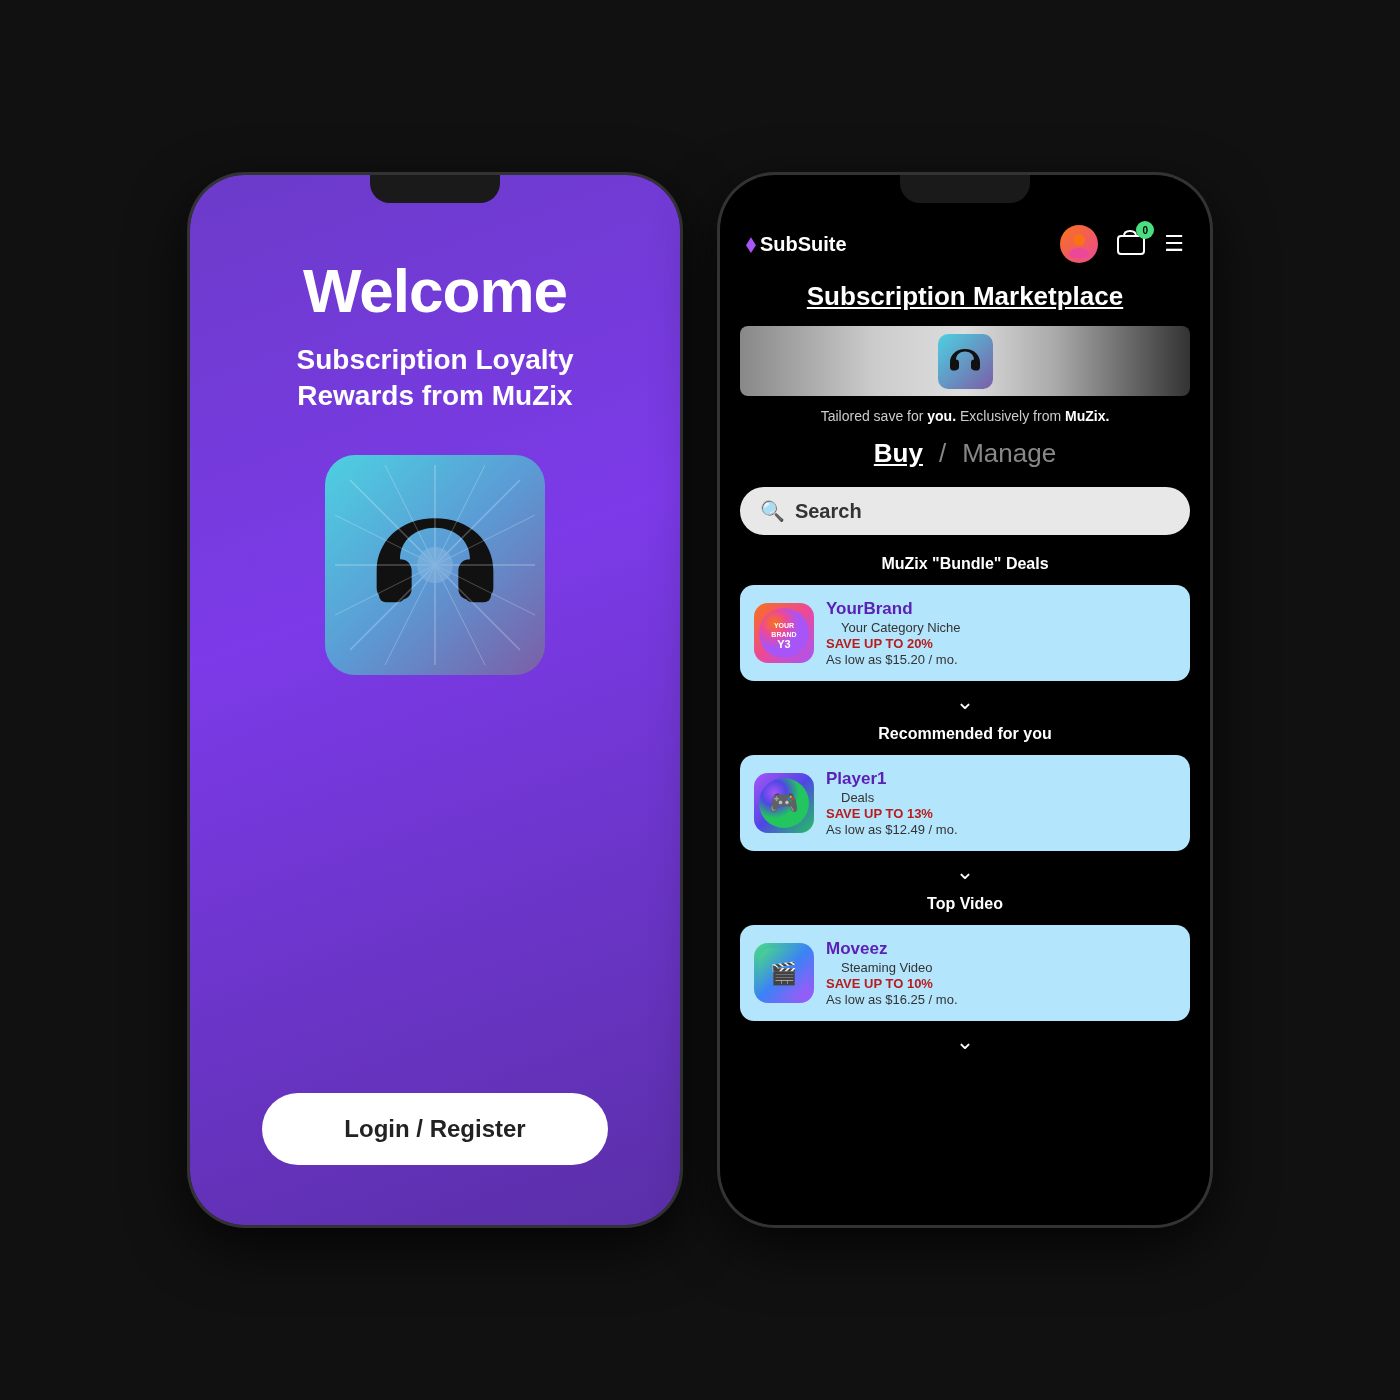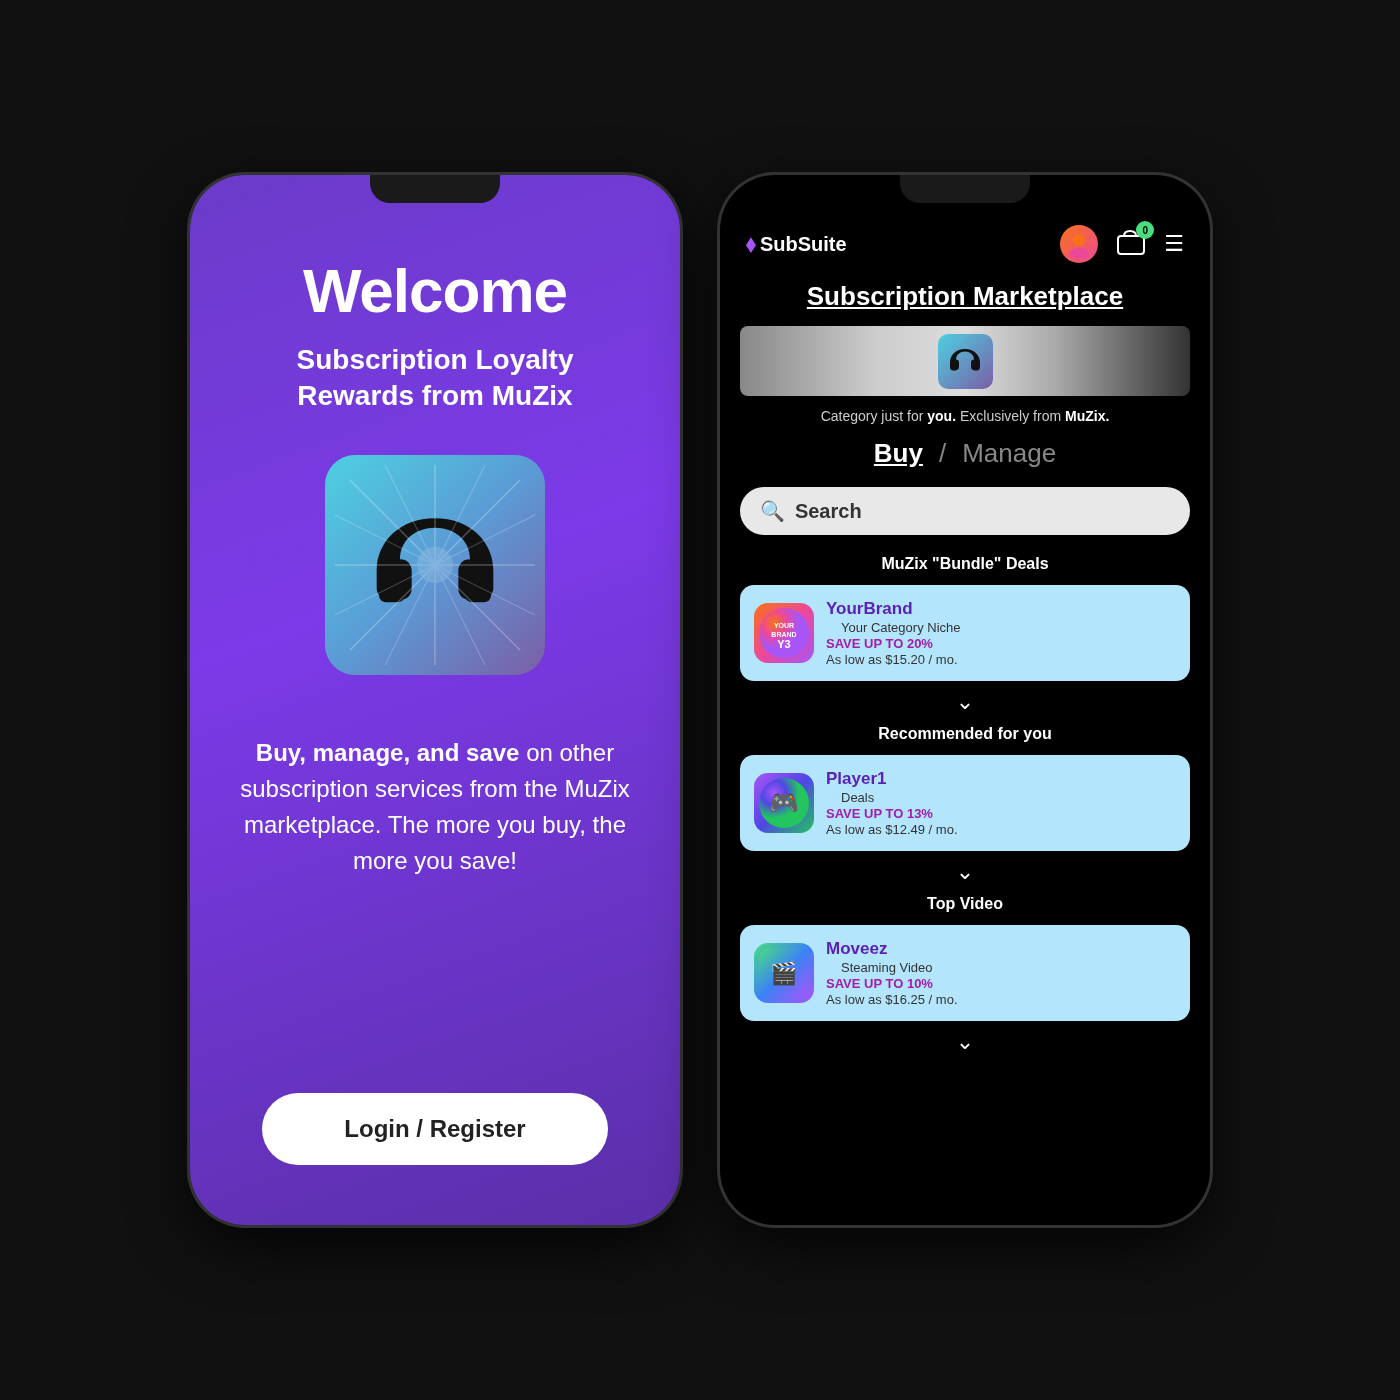--- a/index.html
+++ b/index.html
@@ -365,21 +365,21 @@
 
     .card-category {
       font-size: 13px;
       color: #333;
       margin: 1px 15px;
     }
 
     .card-save {
       font-size: 13px;
       font-weight: 800;
-      color: #a21caf;
+      color: #b91c1c;
     }
 
     .card-price {
       font-size: 13px;
       color: #333;
       margin-top: 1px;
     }
 
     .chevron-down {
       text-align: center;
@@ -413,23 +413,20 @@
         <line x1="0" y1="150" x2="200" y2="50" stroke="white" stroke-width="1"></line>
         <circle cx="100" cy="100" r="18" fill="white" opacity="0.6"></circle>
       </svg>
       <svg class="headphone-svg" viewBox="0 0 120 100">
         <path d="M60 10 C30 10 10 30 10 55 L10 70 C10 76 15 80 22 80 L30 80 C36 80 40 76 40 70 L40 55 C40 49 36 45 30 45 C30 28 44 18 60 18 C76 18 90 28 90 45 C84 45 80 49 80 55 L80 70 C80 76 84 80 90 80 L98 80 C104 80 110 76 110 70 L110 55 C110 30 90 10 60 10 Z" fill="#111" stroke="none"></path>
         <rect x="12" y="52" width="22" height="30" rx="6" fill="#111"></rect>
         <rect x="86" y="52" width="22" height="30" rx="6" fill="#111"></rect>
       </svg>
     </div>
 
-    <p class="welcome-body">
-      <strong>Buy, manage, and save</strong><span> on other subscription services from the MuZix marketplace. The more you buy, the more you save!</span>
-    </p>
 
     <button class="login-btn">Login / Register</button>
   </div>
 </div>
 
 <div class="phone phone-right">
   <div class="phone-notch"></div>
   <div class="phone-right-content">
 
     <div class="app-header">
@@ -461,21 +458,21 @@
       <div class="banner-headphone">
         <svg width="36" height="30" viewBox="0 0 120 100">
           <path d="M60 10 C30 10 10 30 10 55 L10 70 C10 76 15 80 22 80 L30 80 C36 80 40 76 40 70 L40 55 C40 49 36 45 30 45 C30 28 44 18 60 18 C76 18 90 28 90 45 C84 45 80 49 80 55 L80 70 C80 76 84 80 90 80 L98 80 C104 80 110 76 110 70 L110 55 C110 30 90 10 60 10 Z" fill="#111"></path>
           <rect x="12" y="52" width="22" height="30" rx="6" fill="#111"></rect>
           <rect x="86" y="52" width="22" height="30" rx="6" fill="#111"></rect>
         </svg>
       </div>
     </div>
 
     <p class="tagline">
-      <span>Category just for </span><strong>you.</strong><span> Exclusively from </span><strong>MuZix.</strong>
+      <span>Tailored save for </span><strong>you.</strong><span> Exclusively from </span><strong>MuZix.</strong>
     </p>
 
     <div class="tab-row">
       <span class="tab-buy">Buy</span>
       <span class="tab-slash">/</span>
       <span class="tab-manage">Manage</span>
     </div>
 
     <div class="search-bar">
       <span class="search-icon">🔍</span>

